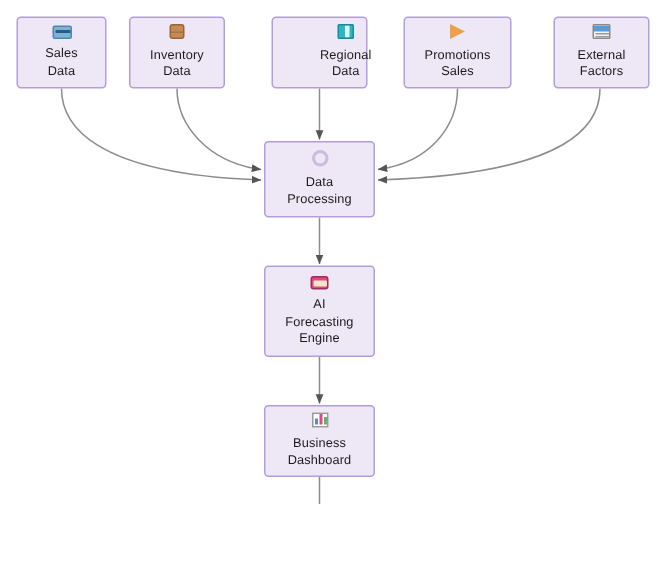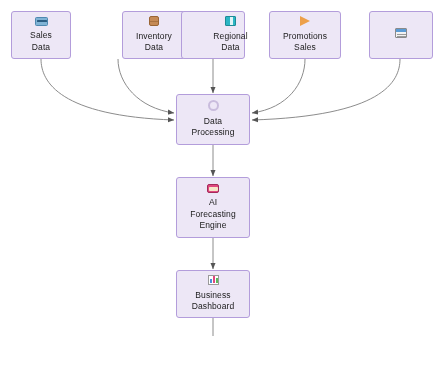--- a/index.html
+++ b/index.html
@@ -177,21 +177,21 @@
   </svg>
 
   <div class="node" style="left:11px;  top:11px; width:60px; height:48px;">
     <span class="node-icon">
       <span class="ic ic-card"><span class="stripe"></span></span>
     </span>
     <span class="node-label">Sales
 Data</span>
   </div>
 
-  <div class="node" style="left:86px; top:11px; width:64px; height:48px;margin-left:36px;">
+  <div class="node" style="left:86px; top:11px; width:64px; height:48px;">
     <span class="node-icon">
       <span class="ic ic-pkg"><span class="tape"></span></span>
     </span>
     <span class="node-label">Inventory
 Data</span>
   </div>
 
   <div class="node" style="left:181px; top:11px; width:64px; height:48px;padding-left:35px;">
     <span class="node-icon">
       <span class="ic ic-map"><span class="seg" style="left:4.2px;"></span></span>
@@ -209,20 +209,22 @@
   </div>
 
   <div class="node" style="left:369px; top:11px; width:64px; height:48px;">
     <span class="node-icon">
       <span class="ic ic-news">
         <span class="hdr"></span>
         <span class="ln" style="top:5px;  width:9px;"></span>
         <span class="ln" style="top:7px;  width:9px;"></span>
       </span>
     </span>
+    <span class="node-label">External
+Factors</span>
   </div>
 
   <div class="node" style="left:176px; top:94px; width:74px; height:51px;">
     <span class="node-icon">
       <span class="ic ic-gear"><span class="hole"></span></span>
     </span>
     <span class="node-label">Data
 Processing</span>
   </div>
 

